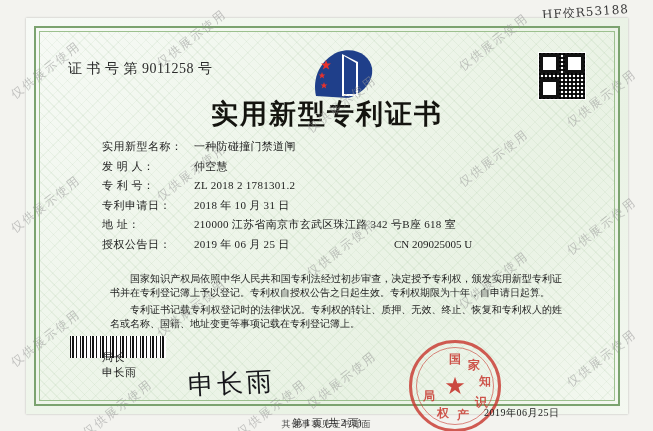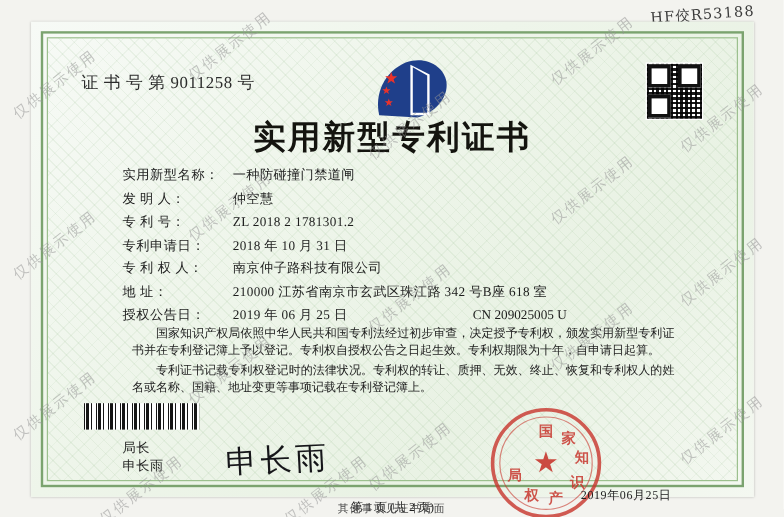--- a/index.html
+++ b/index.html
@@ -167,21 +167,21 @@
     width: 96px;
     height: 22px;
     background: repeating-linear-gradient(90deg,
       #151515 0 1px, #fff 1px 2px, #151515 2px 4px, #fff 4px 6px,
       #151515 6px 7px, #fff 7px 10px);
   }
   
   .sig-label {
     position: absolute;
     left: 76px;
-    top: 349px;
+    top: 332px;
     font-size: 11px;
     line-height: 15px;
     color: #1d1d1d;
     letter-spacing: 0.5px;
   }
   .sig-hand {
     position: absolute;
     left: 162px;
     top: 348px;
     font-size: 26px;
@@ -329,24 +329,20 @@
         <div class="flabel">发 明 人：</div>
         <div class="fvalue">仲空慧</div>
       </div>
       <div class="frow">
         <div class="flabel">专 利 号：</div>
         <div class="fvalue">ZL 2018 2 1781301.2</div>
       </div>
       <div class="frow">
         <div class="flabel">专利申请日：</div>
         <div class="fvalue">2018 年 10 月 31 日</div>
-      </div>
-      <div class="frow">
-        <div class="flabel">专 利 权 人：</div>
-        <div class="fvalue">南京仲子路科技有限公司</div>
       </div>
       <div class="frow">
         <div class="flabel">地 址：</div>
         <div class="fvalue">210000 江苏省南京市玄武区珠江路 342 号B座 618 室</div>
       </div>
       <div class="frow split">
         <div class="flabel">授权公告日：</div>
         <div class="fvalue">2019 年 06 月 25 日</div>
         <div class="fvalue2">CN 209025005 U</div>
       </div>

